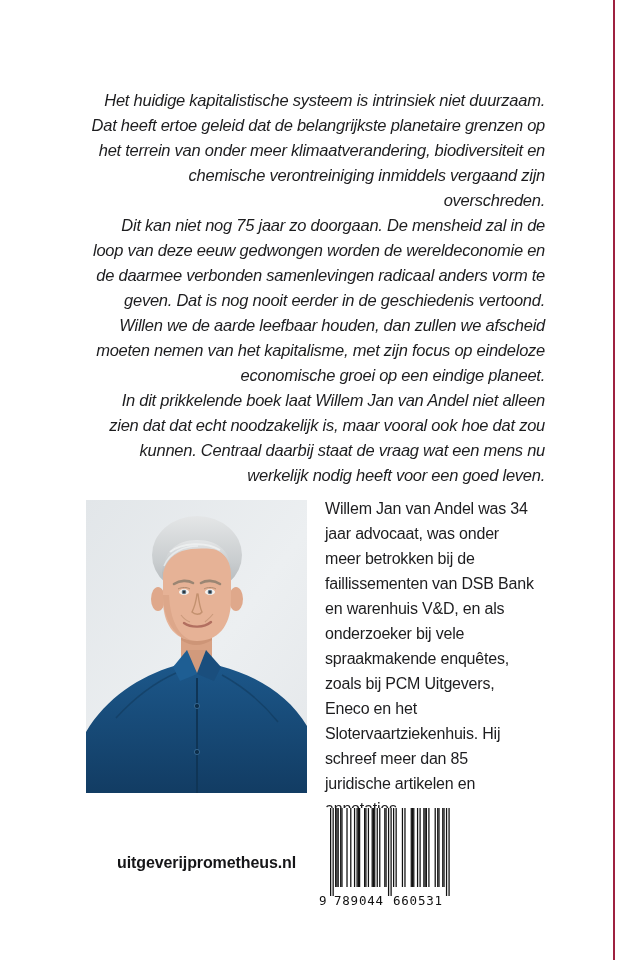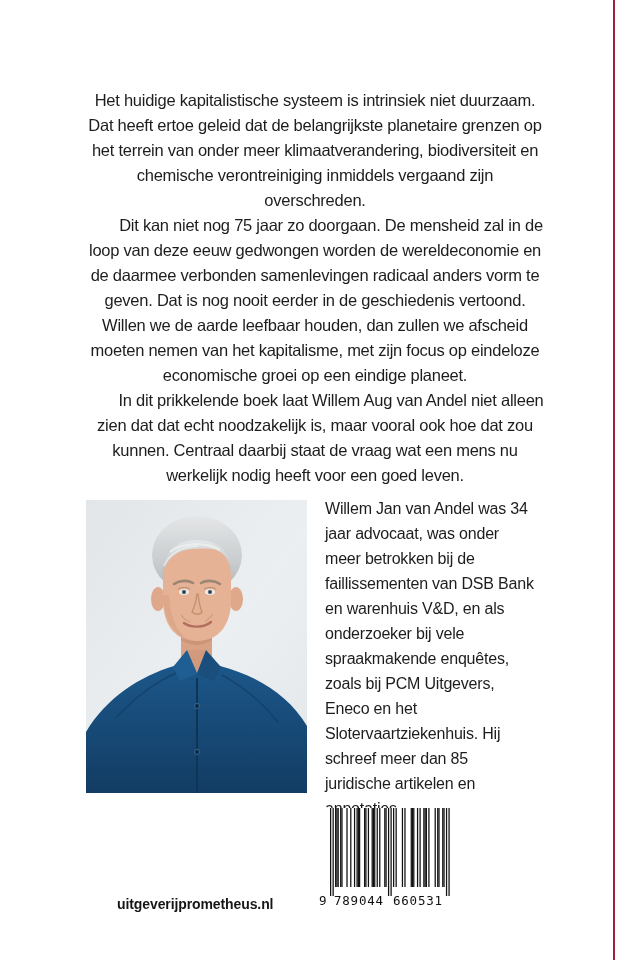--- a/index.html
+++ b/index.html
@@ -1,42 +1,42 @@
 <!DOCTYPE html>
 <html><head>
 <meta charset="utf-8">
 <style>
   html,body{margin:0;padding:0;background:#fff;}
   .cover{
     position:relative;width:618px;height:960px;background:#ffffff;overflow:hidden;
     font-family:"Liberation Sans",sans-serif;color:#1d1d1f;
   }
   .accent-line{position:absolute;top:0;right:3px;width:2px;height:960px;background:#9e2140;}
-  .synopsis{position:absolute;left:85px;top:88px;width:460px;font-size:16.5px;line-height:25px;letter-spacing:-0.25px;text-align:center;}
+  .synopsis{position:absolute;left:85px;top:88px;width:460px;font-size:16.5px;line-height:25px;letter-spacing:-0.25px;text-align:right;font-style:italic;}
   .synopsis p{margin:0;}
   .synopsis p.indent{text-indent:32px;}
   .bio{position:absolute;left:325px;top:496px;width:212px;font-size:16px;line-height:25px;letter-spacing:-0.2px;}
   .bio p{margin:0;}
   .bio b{font-weight:normal;}
   .photo{position:absolute;left:86px;top:500px;width:221px;height:293px;}
-  .publisher{position:absolute;left:117px;top:896px;font-size:14px;font-weight:bold;letter-spacing:-0.1px;color:#161618;}
+  .publisher{position:absolute;left:117px;top:854px;font-size:16px;font-weight:bold;letter-spacing:-0.1px;color:#161618;}
   .barcode{position:absolute;left:318px;top:808px;}
   .barcode text{font-family:"DejaVu Sans Mono","Liberation Mono",monospace;font-size:12.5px;fill:#111;}
 </style>
 </head>
 <body>
 
 <div class="cover">
 
   <div class="accent-line"></div>
 
   <div class="synopsis">
     <p>Het huidige kapitalistische systeem is intrinsiek niet duurzaam. Dat heeft ertoe geleid dat de belangrijkste planetaire grenzen op het terrein van onder meer klimaatverandering, biodiversiteit en chemische verontreiniging inmiddels vergaand zijn overschreden.</p>
     <p class="indent">Dit kan niet nog 75 jaar zo doorgaan. De mensheid zal in de loop van deze eeuw gedwongen worden de wereldeconomie en de daarmee verbonden samenlevingen radicaal anders vorm te geven. Dat is nog nooit eerder in de geschiedenis vertoond. Willen we de aarde leefbaar houden, dan zullen we afscheid moeten nemen van het kapitalisme, met zijn focus op eindeloze economische groei op een eindige planeet.</p>
-    <p class="indent">In dit prikkelende boek laat Willem Aug van Andel niet alleen zien dat dat echt noodzakelijk is, maar vooral ook hoe dat zou kunnen. Centraal daarbij staat de vraag wat een mens nu werkelijk nodig heeft voor een goed leven.</p>
+    <p class="indent">In dit prikkelende boek laat Willem Jan van Andel niet alleen zien dat dat echt noodzakelijk is, maar vooral ook hoe dat zou kunnen. Centraal daarbij staat de vraag wat een mens nu werkelijk nodig heeft voor een goed leven.</p>
   </div>
 
   <svg class="photo" viewBox="0 0 221 293" xmlns="http://www.w3.org/2000/svg" aria-hidden="true">
     <defs>
       <linearGradient id="bgG" x1="0" y1="0" x2="1" y2="1">
         <stop offset="0" stop-color="#e2e6e9"></stop>
         <stop offset="0.55" stop-color="#eceff1"></stop>
         <stop offset="1" stop-color="#e4e7ea"></stop>
       </linearGradient>
       <linearGradient id="hairG" x1="0" y1="0" x2="0" y2="1">

